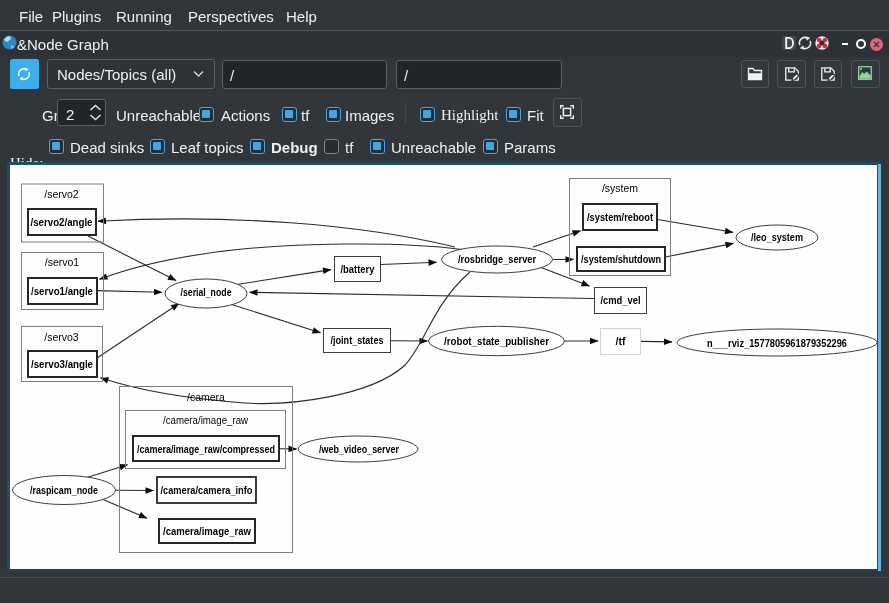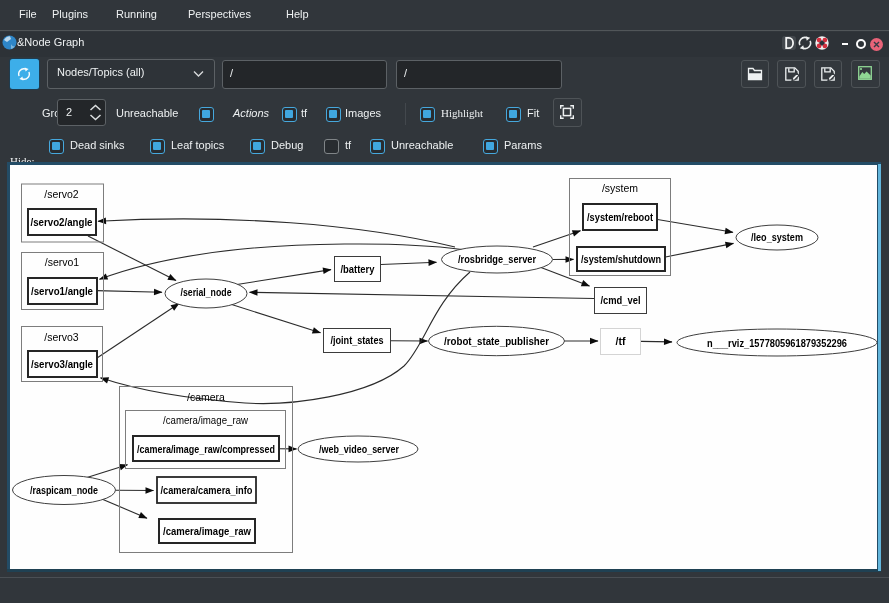--- a/index.html
+++ b/index.html
@@ -1,19 +1,19 @@
 <!DOCTYPE html>
 <html><head>
 <meta charset="utf-8">
 <style>
 *{margin:0;padding:0;box-sizing:border-box;}
 html,body{width:889px;height:603px;overflow:hidden;background:#31363b;}
 body{font-family:"Liberation Sans",sans-serif;color:#eff0f1;position:relative;}
 .abs{position:absolute;}
-.mtxt{font-size:11px;color:#eef1f2;}
+.mtxt{font-size:15px;color:#eef1f2;}
 .cb{position:absolute;width:15.5px;height:15.5px;border:1.6px solid #46a8dd;border-radius:3px;background:#282c30;}
 .cb::after{content:"";position:absolute;left:2.1px;top:2.1px;width:8.1px;height:8.1px;background:#40a7df;border-radius:1px;}
 .cb.un{border-color:#808588;}
 .cb.un::after{display:none;}
 .btn{position:absolute;border:1px solid #4e5357;border-radius:3px;background:#33383d;}
 .inp{position:absolute;border:1px solid #5c6165;border-radius:3px;background:#232629;}
 </style>
 </head>
 <body>
 
@@ -98,21 +98,21 @@
 
 <span class="abs mtxt" style="left:10px;top:107px;margin-left:32px;">Group:</span>
 <div class="inp" style="left:57px;top:99px;width:49px;height:27px;"></div>
 <span class="abs mtxt" style="left:66px;top:106px;">2</span>
 <svg class="abs" style="left:89px;top:103.5px;" width="13" height="17" viewBox="0 0 13 17">
  <path d="M1.5 6 L6.5 1.5 L11.5 6" fill="none" stroke="#dcdfe0" stroke-width="1.5"></path>
  <path d="M1.5 11 L6.5 15.5 L11.5 11" fill="none" stroke="#dcdfe0" stroke-width="1.5"></path>
 </svg>
 <span class="abs mtxt" style="left:116px;top:107px;">Unreachable</span>
 <div class="cb" style="left:198.5px;top:106.5px;"></div>
-<span class="abs mtxt" style="left:233px;top:107px;font-style:italic;">Actions</span>
+<span class="abs mtxt" style="left:221px;top:107px;">Actions</span>
 <div class="cb" style="left:281.5px;top:106.5px;"></div>
 <span class="abs mtxt" style="left:301px;top:107px;">tf</span>
 <div class="cb" style="left:325.5px;top:106.5px;"></div>
 <span class="abs mtxt" style="left:345px;top:107px;">Images</span>
 <div class="abs" style="left:405px;top:103px;width:1px;height:22px;background:#43484d;"></div>
 <div class="cb" style="left:419.5px;top:106.5px;"></div>
 <span class="abs mtxt" style="left:441px;top:107px;font-family:Liberation Serif, serif;">Highlight</span>
 <div class="cb" style="left:505.5px;top:106.5px;"></div>
 <span class="abs mtxt" style="left:527px;top:107px;">Fit</span>
 <div class="btn" style="left:553px;top:98px;width:29px;height:29px;"></div>
@@ -120,21 +120,21 @@
  <path d="M0.7 3.7 L0.7 0.7 L3.7 0.7 M10.3 0.7 L13.3 0.7 L13.3 3.7 M13.3 10.3 L13.3 13.3 L10.3 13.3 M3.7 13.3 L0.7 13.3 L0.7 10.3" fill="none" stroke="#eef1f2" stroke-width="1.4"></path>
  <rect x="3.4" y="3.4" width="7.2" height="7.2" fill="none" stroke="#eef1f2" stroke-width="1.5"></rect>
 </svg>
 
 <span class="abs mtxt" style="left:10px;top:155px;font-family:Liberation Serif, serif;">Hide:</span>
 <div class="cb" style="left:48.5px;top:138.5px;"></div>
 <span class="abs mtxt" style="left:70px;top:139px;">Dead sinks</span>
 <div class="cb" style="left:149.5px;top:138.5px;"></div>
 <span class="abs mtxt" style="left:171px;top:139px;text-align:right;">Leaf topics</span>
 <div class="cb" style="left:249.5px;top:138.5px;"></div>
-<span class="abs mtxt" style="left:271px;top:139px;">Debug</span>
+<span class="abs mtxt" style="left:271px;top:139px;font-weight:bold;">Debug</span>
 <div class="cb un" style="left:323.5px;top:138.5px;"></div>
 <span class="abs mtxt" style="left:345px;top:139px;">tf</span>
 <div class="cb" style="left:369.5px;top:138.5px;"></div>
 <span class="abs mtxt" style="left:391px;top:139px;">Unreachable</span>
 <div class="cb" style="left:482.5px;top:138.5px;"></div>
 <span class="abs mtxt" style="left:504px;top:139px;">Params</span>
 
 <div class="abs" style="left:7px;top:162px;width:874px;height:410px;background:#234c66;"></div>
 <div class="abs" style="left:7px;top:569px;width:874px;height:3px;background:#1f4153;"></div>
 <div class="abs" style="left:877.5px;top:164px;width:3.5px;height:407px;background:#63b6dc;"></div>

